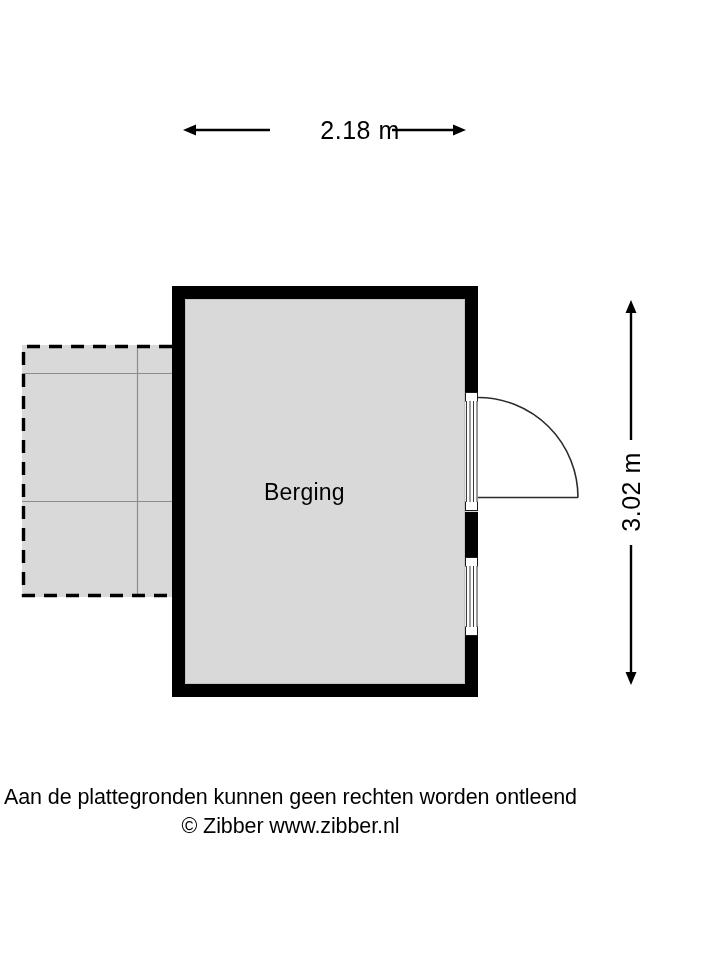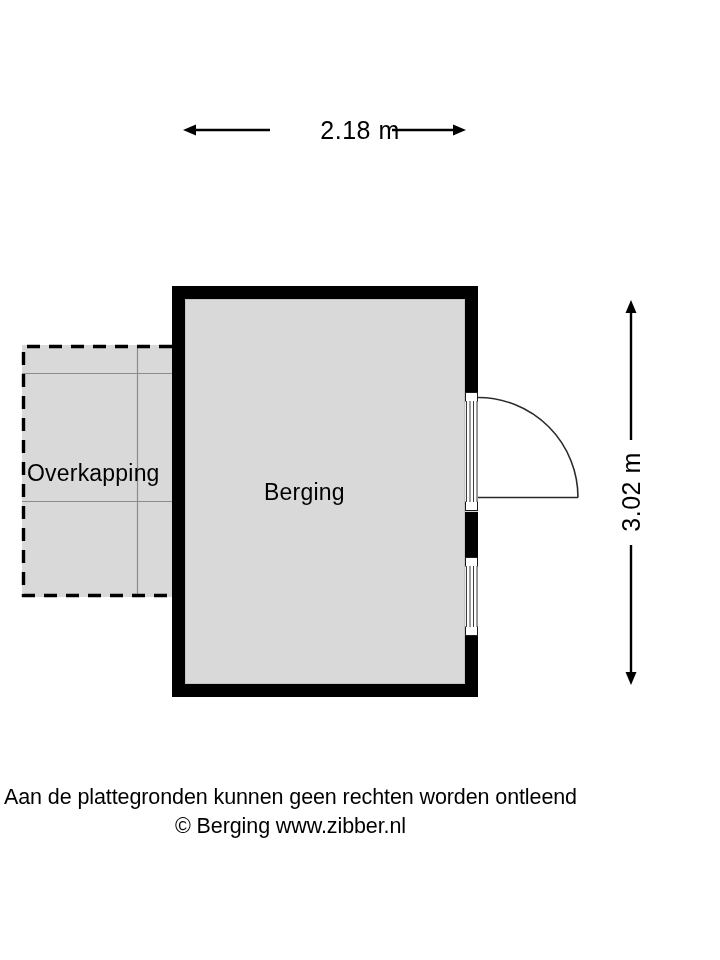--- a/index.html
+++ b/index.html
@@ -147,22 +147,21 @@
       <line x1="631" y1="545" x2="631" y2="678" stroke="#000000" stroke-width="2.4"></line>
       <polygon points="631,300 625.5,313 636.5,313" fill="#000000"></polygon>
       <polygon points="631,685 625.5,672 636.5,672" fill="#000000"></polygon>
     </g>
   </svg>
 
   <div class="dim-label-h">2.18 m</div>
 
   <div class="dim-label-v">3.02 m</div>
 
-  <div class="room-label" id="label-overkapping">Overkapping</div>
 
   <div class="room-label" id="label-berging">Berging</div>
 
   <div id="footer-block">
     <div class="footer-line">Aan de plattegronden kunnen geen rechten worden ontleend</div>
-    <div class="footer-line">© Berging www.zibber.nl</div>
+    <div class="footer-line">© Zibber www.zibber.nl</div>
   </div>
 
 </div>
 
 </body></html>

